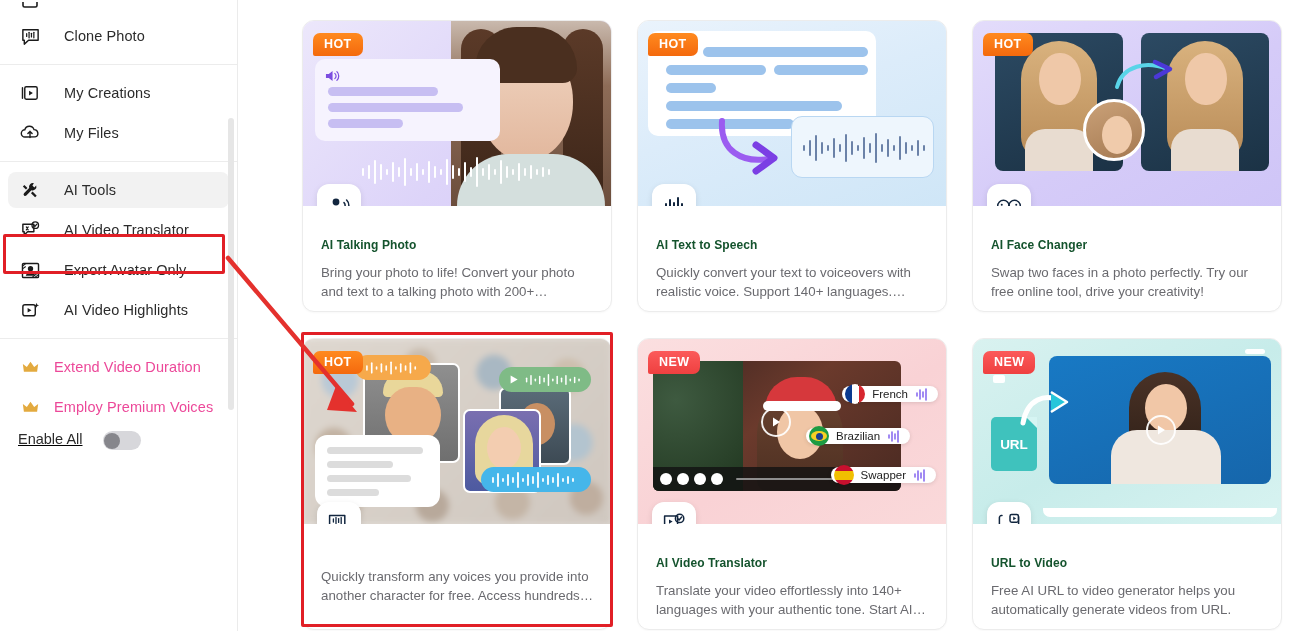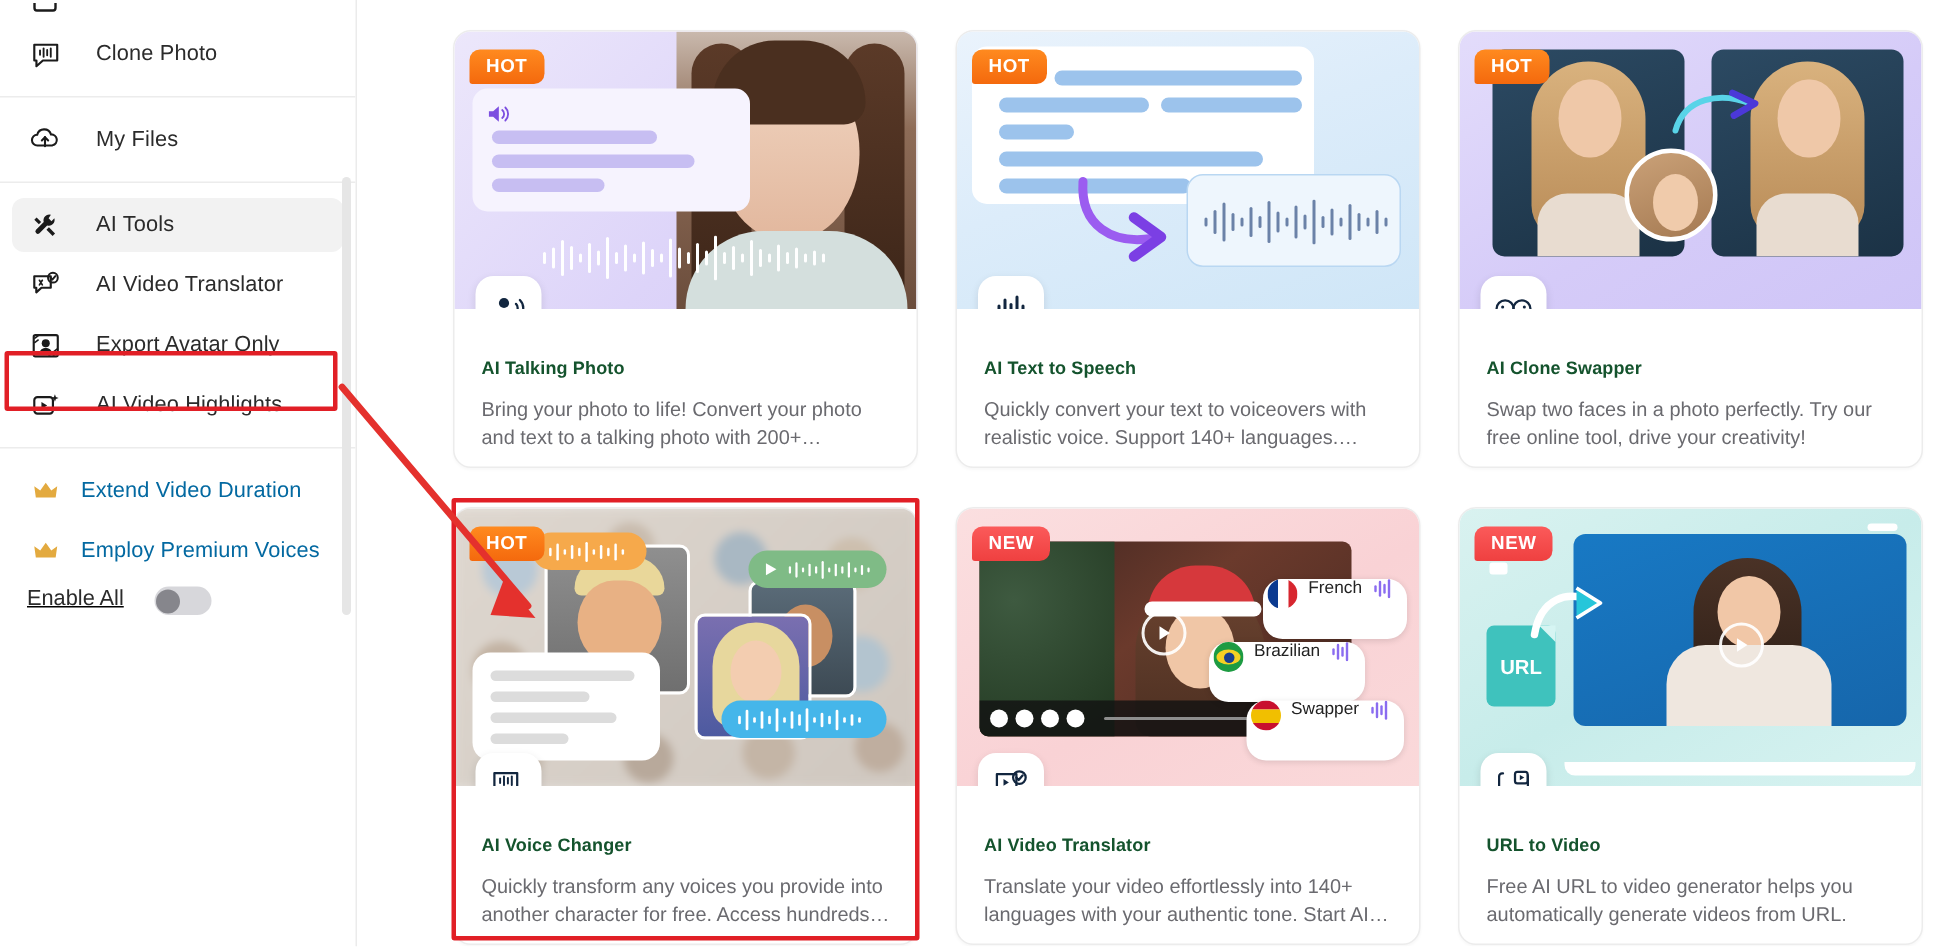--- a/index.html
+++ b/index.html
@@ -39,21 +39,21 @@
     color: #1b1b1b;
   }
   .nav-item .lbl {
     margin-left: 22px;
     font-size: 14.5px;
     color: #2b2b2b;
     white-space: nowrap;
     letter-spacing: .1px;
   }
   .nav-item.selected { background: #f2f2f2; }
-  .nav-item.premium .lbl { margin-left: 12px; color: #0369a1; }
+  .nav-item.premium .lbl { margin-left: 12px; color: #ec4899; }
   .nav-item.premium .ico { color: #e3aa3f; }
   .nav-item.clipped-top {
     height: 14px; margin-top: 0; overflow: hidden; align-items: flex-end;
   }
   .nav-item.clipped-top .ico { height: 12px; align-items: flex-end; overflow: hidden; }
 
   #enable-all-row {
     display: flex; 
     height: 30px; margin: 6px 8px 0 8px; padding: 0 10px; text-decoration: underline;
   }
@@ -274,22 +274,22 @@
   .m5 .santa-b { position: absolute; left: 110px; top: 40px; width: 78px; height: 10px; background: #fff; border-radius: 6px; }
   .m5 .ctrl {
     position: absolute; left: 0; bottom: 0; width: 248px; height: 24px;
     background: rgba(18,18,18,.82);
     display: flex; align-items: center; padding: 0 7px;
   }
   .m5 .ctrl .cbtn { width: 12px; height: 12px; border-radius: 50%; background: #fff; margin-right: 5px; }
   .m5 .ctrl .seek { flex: 1; height: 2px; background: #8e8e8e; margin: 0 8px; border-radius: 1px; }
   .m5 .ctrl .tt { font-size: 7px; color: #fff; }
   .lang-pill {
-    position: absolute; display: flex; 
-    height: 40px; background: #fff; border-radius: 13px;
+    position: absolute; display: flex; align-items: center;
+    height: 16px; background: #fff; border-radius: 13px;
     padding: 0 9px 0 3px; z-index: 12;
     box-shadow: 0 1px 4px rgba(0,0,0,.12);
   }
   .lang-pill .flag { width: 20px; height: 20px; border-radius: 50%; margin-right: 7px; overflow: hidden; position: relative; flex: 0 0 20px; }
   .lang-pill .nm { font-size: 11.5px; color: #222; margin-right: 7px; white-space: nowrap; }
   .playbtn {
     position: absolute; width: 30px; height: 30px; border-radius: 50%;
     border: 2px solid rgba(255,255,255,.92); z-index: 13;
     display: flex; align-items: center; justify-content: center;
   }
@@ -356,20 +356,30 @@
             </g>
           </svg>
         </span>
         <span class="lbl">Clone Photo</span>
       </div>
     </div>
 
     <div class="divider"></div>
 
     <div class="nav-group">
+      <div class="nav-item">
+        <span class="ico">
+          <svg width="21" height="21" viewBox="0 0 22 22">
+            <rect x="5" y="4" width="13" height="13" rx="1.5" fill="none" stroke="#1b1b1b" stroke-width="1.5"></rect>
+            <line x1="2.6" y1="5" x2="2.6" y2="16" stroke="#1b1b1b" stroke-width="1.5" stroke-linecap="round"></line>
+            <path d="M9.5 8l4 2.5-4 2.5z" fill="#1b1b1b"></path>
+          </svg>
+        </span>
+        <span class="lbl">My Creations</span>
+      </div>
 
       <div class="nav-item">
         <span class="ico">
           <svg width="22" height="22" viewBox="0 0 22 22">
             <path d="M6 15a3.6 3.6 0 0 1-.2-7.2A4.8 4.8 0 0 1 15 7.6a3.7 3.7 0 0 1 1 7.3z" fill="none" stroke="#1b1b1b" stroke-width="1.4"></path>
             <path d="M11 15.5V9.4M11 9.4l-2.1 2.2M11 9.4l2.1 2.2" fill="none" stroke="#1b1b1b" stroke-width="1.4" stroke-linecap="round"></path>
           </svg>
         </span>
         <span class="lbl">My Files</span>
       </div>
@@ -619,21 +629,21 @@
             <svg width="26" height="20" viewBox="0 0 28 20">
               <circle cx="8" cy="10" r="6.2" fill="none" stroke="#12263f" stroke-width="1.6"></circle>
               <circle cx="20" cy="10" r="6.2" fill="none" stroke="#12263f" stroke-width="1.6"></circle>
               <circle cx="6.2" cy="8.6" r="1.1" fill="#12263f"></circle>
                 <circle cx="21.8" cy="8.6" r="1.1" fill="#12263f"></circle>
               <path d="M5 12.4c1.6 1.6 4.4 1.6 6 0" fill="none" stroke="#12263f" stroke-width="1.4" stroke-linecap="round"></path>
             </svg>
           </div>
         </div>
         <div class="card-body">
-          <div class="card-title">AI Clone Swapper</div>
+          <div class="card-title">AI Face Changer</div>
           <div class="card-desc">Swap two faces in a photo perfectly. Try our free online tool, drive your creativity!</div>
         </div>
       </div>
 
       <div class="card">
         <div class="card-media m4">
           <div class="grid-people"></div>
           <div class="pill orange">
             <svg width="60" height="14" viewBox="0 0 60 14">
                 <g stroke="#fff" stroke-width="1.7" stroke-linecap="round">
@@ -722,21 +732,20 @@
                   <line x1="9" y1="5.6" x2="9" y2="11.4"></line>
                 <line x1="11.6" y1="6.6" x2="11.6" y2="10.4"></line>
                   <line x1="14.2" y1="5.6" x2="14.2" y2="11.4"></line>
               </g>
               <circle cx="16.8" cy="17" r="4.2" fill="none" stroke="#12263f" stroke-width="1.4"></circle>
               <path d="M16.8 14.8V17l1.6 1" fill="none" stroke="#12263f" stroke-width="1.3" stroke-linecap="round"></path>
             </svg>
           </div>
         </div>
         <div class="card-body">
-          <div class="card-title">AI Voice Changer</div>
           <div class="card-desc">Quickly transform any voices you provide into another character for free. Access hundreds …</div>
         </div>
       </div>
 
       <div class="card">
         <div class="card-media m5">
           <div class="vid">
             <div class="tree"></div>
             <div class="girl-h"></div>
               <div class="girl-f"></div>

